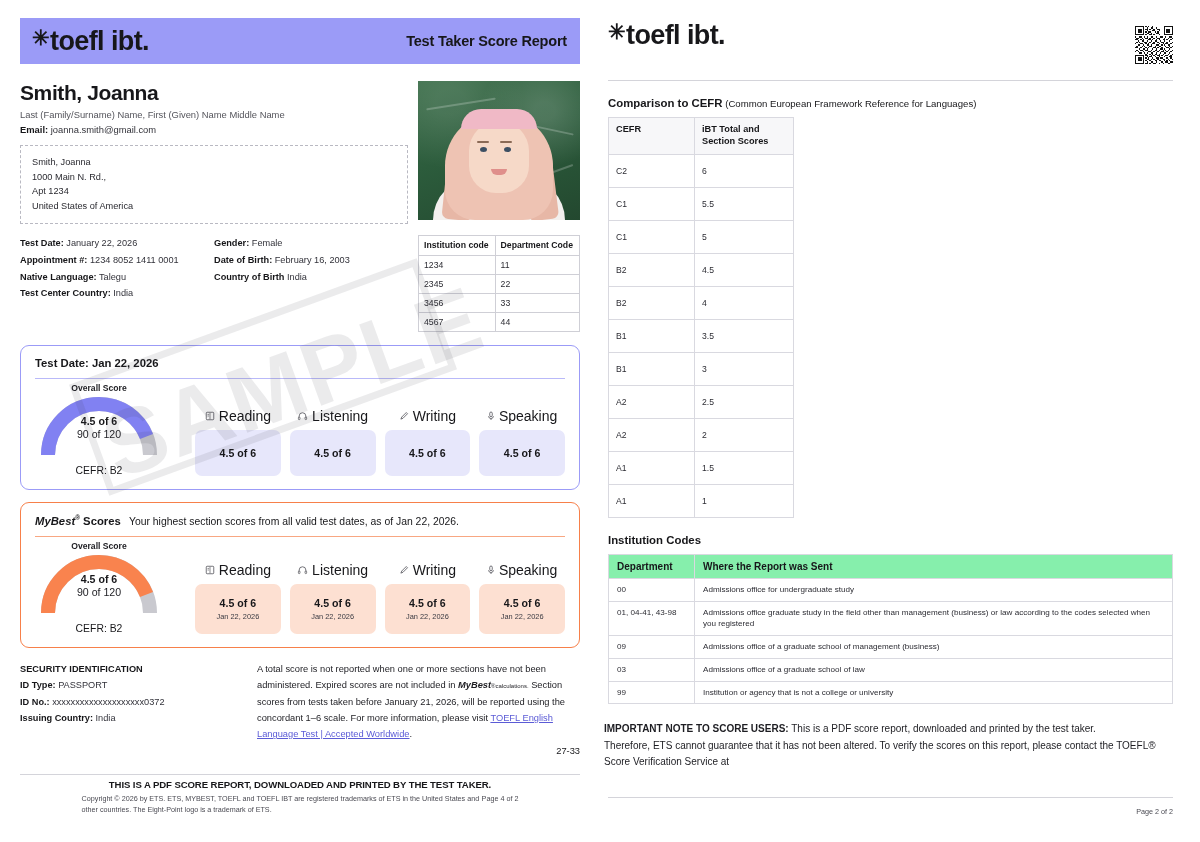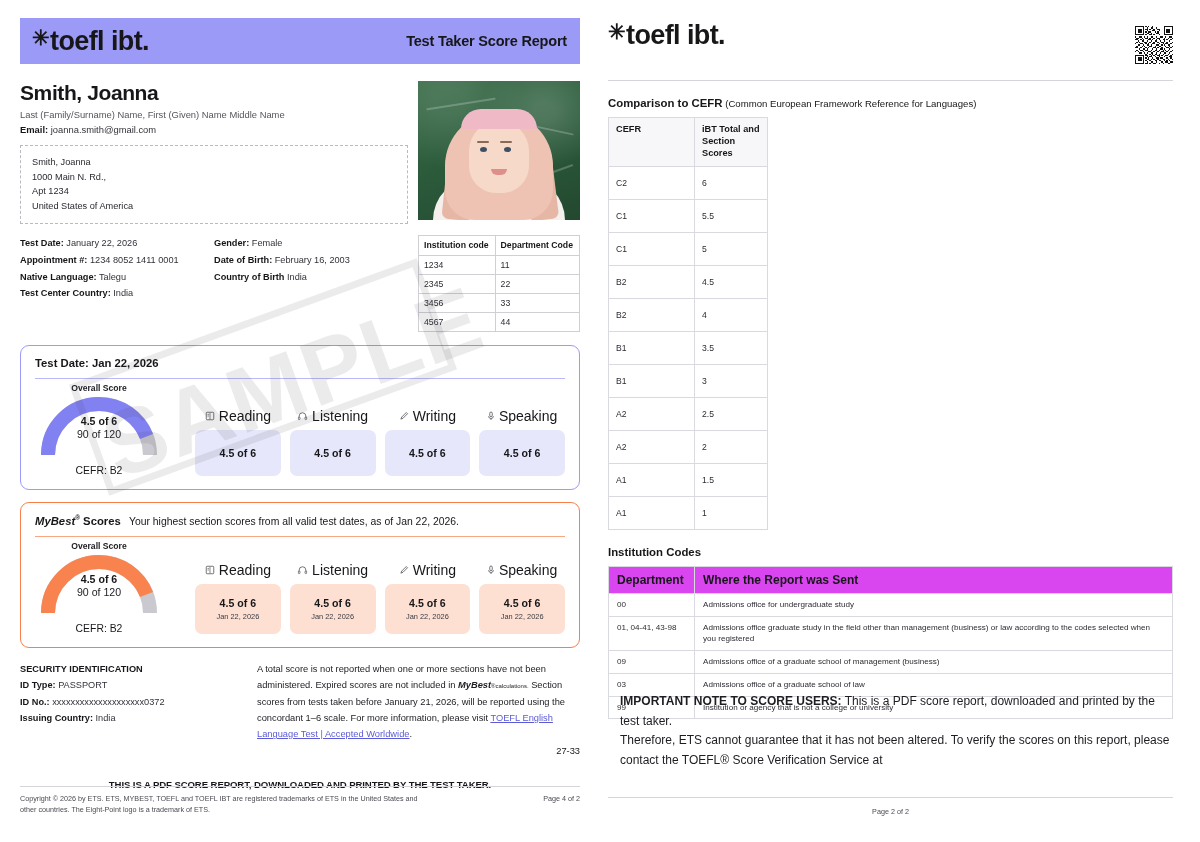--- a/index.html
+++ b/index.html
@@ -162,57 +162,57 @@
   .notes { flex: 1; font-size: 9.3px; line-height: 1.75; color: #1d1d22; }
   .notes .mb { font-style: italic; font-weight: 700; }
   .notes .tiny { font-size: 6px; }
   .notes a { color: #5b5bd6; }
   .notes-code { text-align: right; font-size: 9.3px; margin-top: 4px; }
 
   .pdf-note { text-align: center; font-size: 9.6px; font-weight: 700; margin-top: 23px; letter-spacing: -0.1px; }
 
   .foot {
     position: absolute; left: 20px; right: 20px; bottom: 26px;
-    border-top: 1px solid #d4d4da; padding-top: 7px;
-    display: flex; justify-content: space-between; align-items: flex-start;
+    border-top: 1px solid #d4d4da; padding-top: 19px;
+    display: flex; justify-content: center; align-items: flex-start;
     font-size: 7.2px; color: #4a4a52; line-height: 1.52;
   }
 
   
   .p2-head { display: flex; align-items: flex-start; justify-content: space-between; padding: 4px 0 0 0; }
   .p2-right { display: flex; align-items: flex-start; gap: 10px; padding-top: 4px; }
   .p2-note { font-size: 8.6px; line-height: 1.55; text-align: right; color: #1d1d22; max-width: 200px; }
   .p2-note a { color: #3838cf; }
   .qr { width: 38px; height: 38px; }
   .p2-rule { height: 1px; background: #d4d4da; margin-top: 16px; }
 
   .sec-title { font-size: 11.4px; font-weight: 700; margin-top: 16px; }
   .sec-title .sub { font-weight: 400; font-size: 9.6px; }
 
   table.grid { border-collapse: collapse; margin-top: 8px; }
   table.grid th, table.grid td { border: 1px solid #d9d9e0; text-align: left; vertical-align: top; }
-  table.cefr { width: 160px; }
+  table.cefr { width: 186px; }
   table.cefr th { background: #f7f7f9; font-weight: 700; font-size: 9.2px; padding: 6px 7px; line-height: 1.3; }
   table.cefr td { font-size: 8.6px; padding: 11px 7px; color: #2c2c33; }
   table.cefr .c1 { width: 86px; }
 
   table.inst { width: 100%; }
-  table.inst th { background: #d946ef; font-weight: 700; font-size: 12px; padding: 6px 8px; }
+  table.inst th { background: #86efac; font-weight: 700; font-size: 10px; padding: 6px 8px; }
   table.inst td { font-size: 8.1px; padding: 5px 8px; color: #2c2c33; line-height: 1.45; }
   table.inst .c1 { width: 86px; }
 
   .imp {
-    position: absolute; left: 20px; right: 27px; bottom: 72px;
-    font-size: 12px; line-height: 1.62; color: #1d1d22;
+    position: absolute; left: 4px; right: 27px; bottom: 72px;
+    font-size: 10px; line-height: 1.62; color: #1d1d22;
   }
   .imp b { font-weight: 700; }
   .p2-foot {
     position: absolute; left: 8px; right: 27px; bottom: 26px;
     border-top: 1px solid #d4d4da; padding-top: 9px;
-    text-align: center; font-size: 7.2px; color: #4a4a52;
+    text-align: right; font-size: 7.2px; color: #4a4a52;
   }
 
   
   .wm {
     position: absolute; pointer-events: none; user-select: none;
     font-size: 92px; font-weight: 700; color: rgba(60,60,70,.10);
     letter-spacing: 2px; transform: rotate(-20deg); white-space: nowrap;
     font-family: "Liberation Sans", sans-serif;
   }
   .wm.w1 { left: 95px; top: 330px; }

